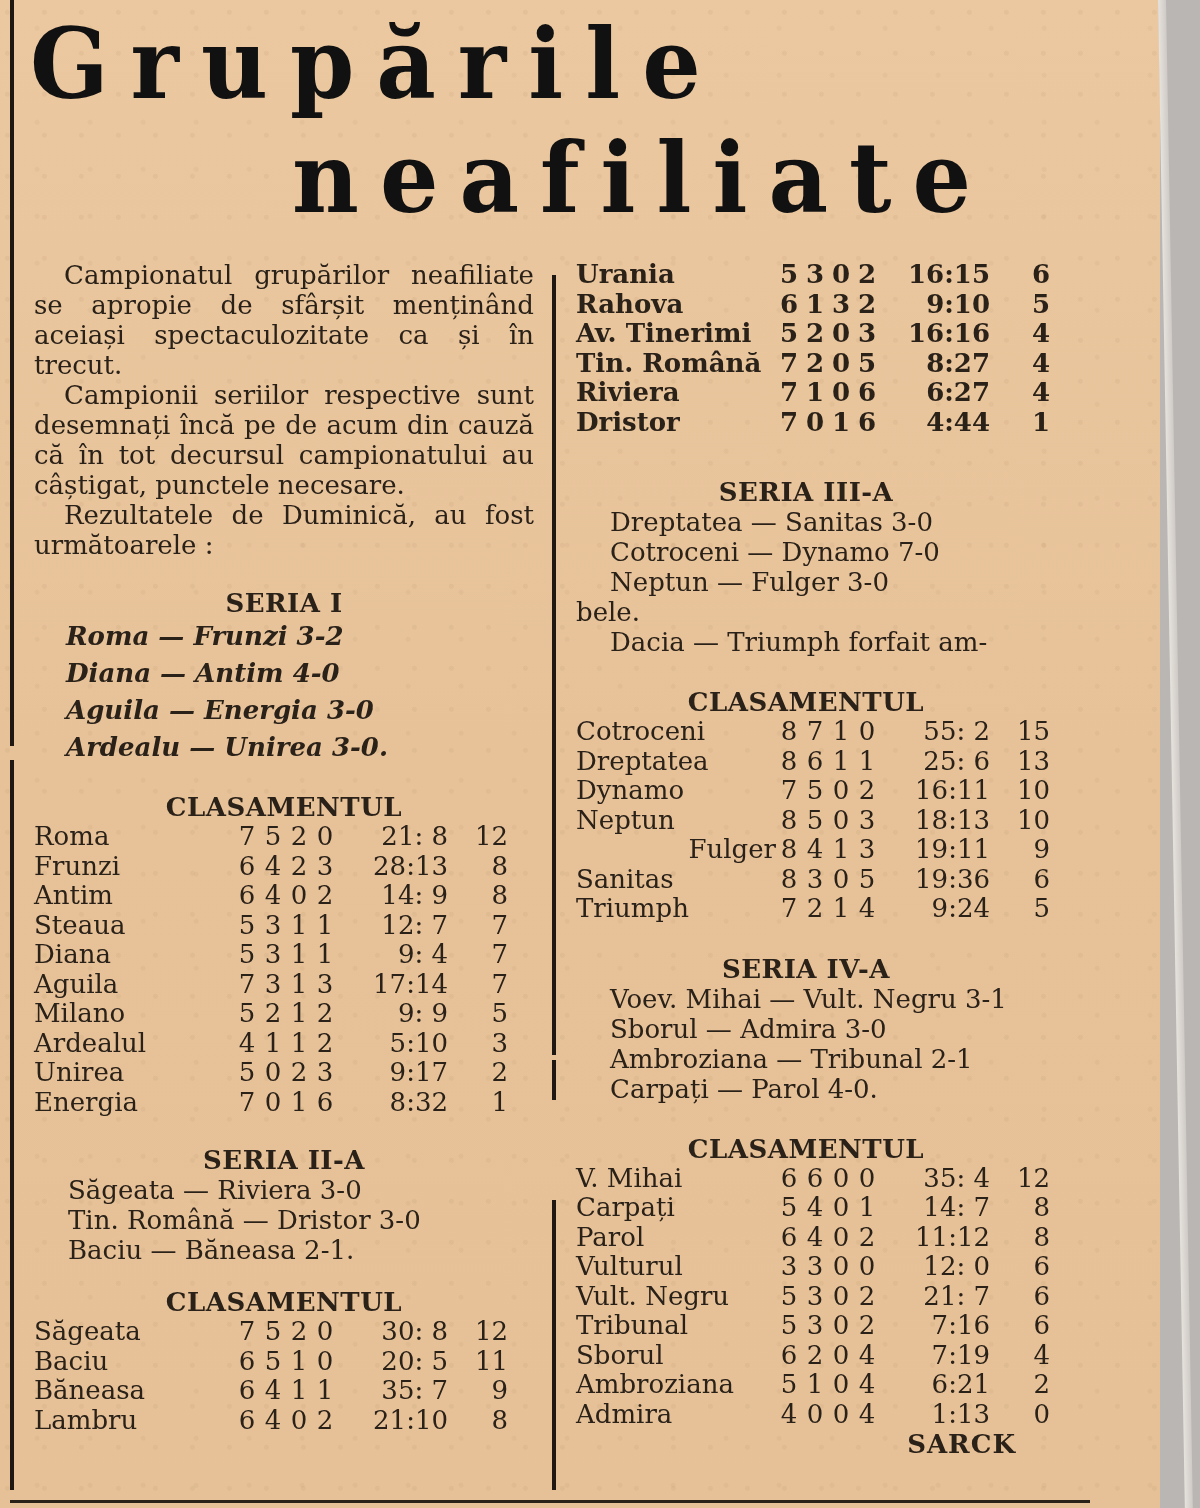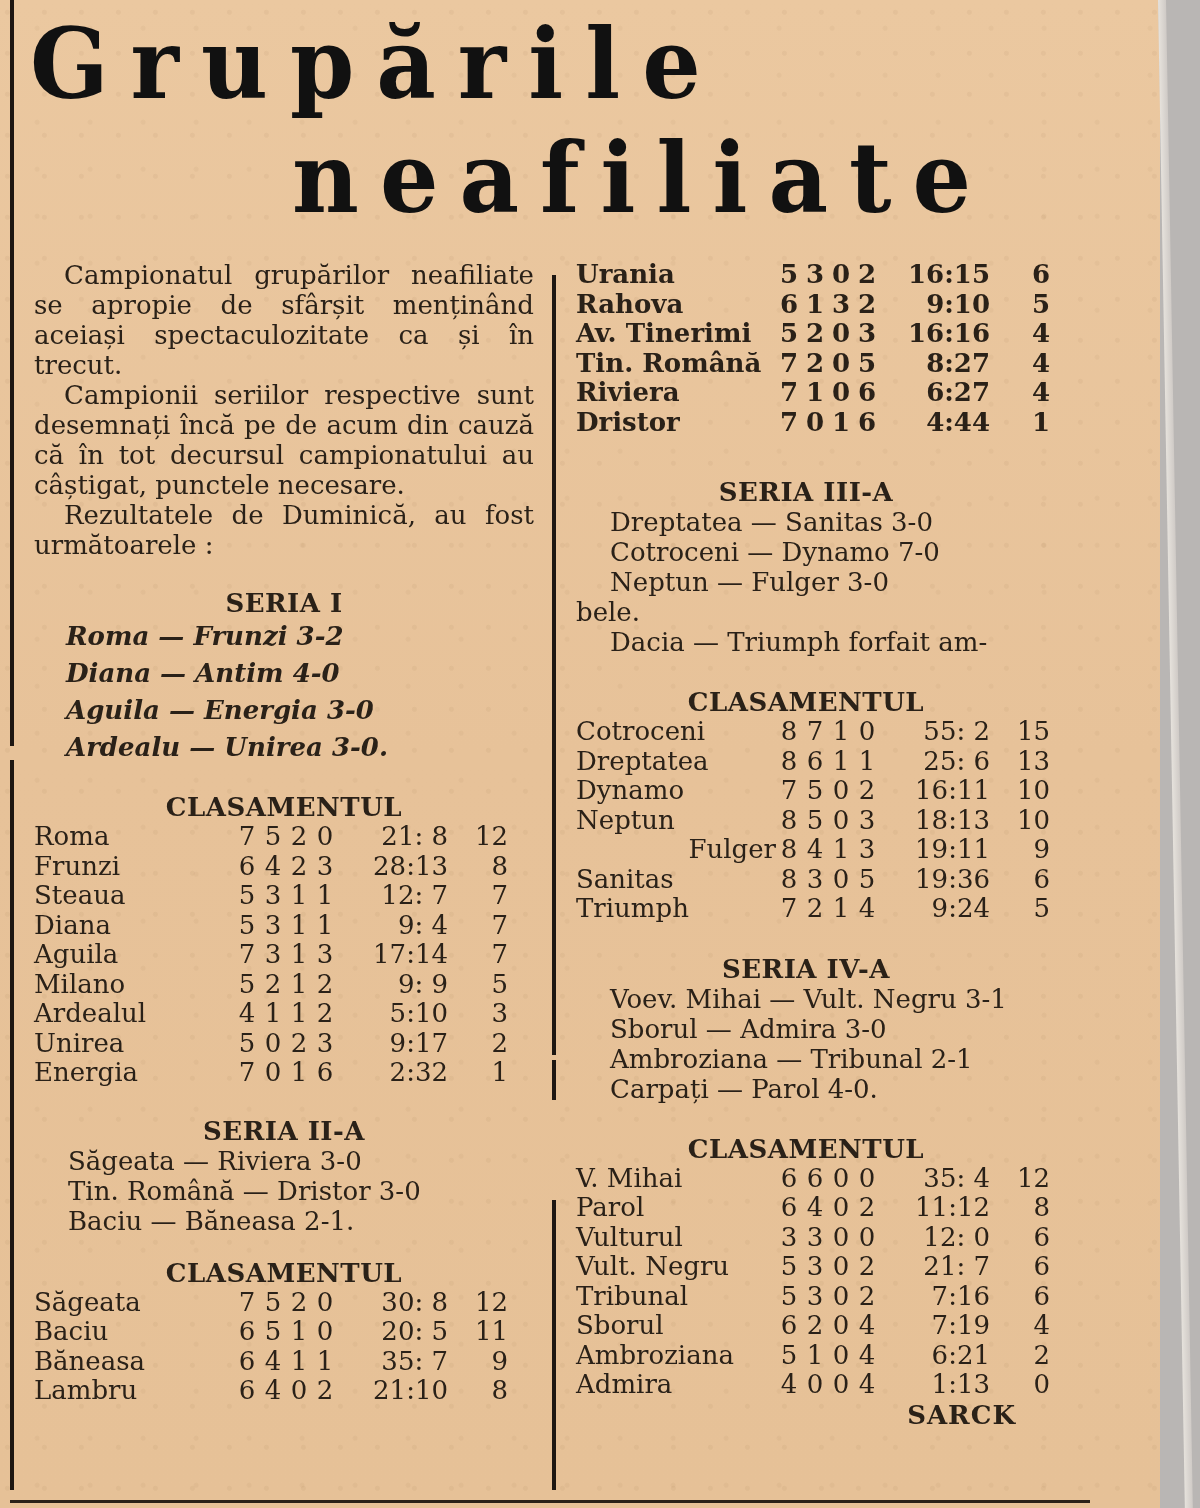--- a/index.html
+++ b/index.html
@@ -134,20 +134,29 @@
         <tr>
           <td class="team" style="width: 200px;">Frunzi</td>
           <td class="num">6</td>
           <td class="num">4</td>
           <td class="num">2</td>
           <td class="num">3</td>
           <td class="goals">28:13</td>
           <td class="pts">8</td>
         </tr>
         <tr>
+          <td class="team" style="width: 200px;">Antim</td>
+          <td class="num">6</td>
+          <td class="num">4</td>
+          <td class="num">0</td>
+          <td class="num">2</td>
+          <td class="goals">14: 9</td>
+          <td class="pts">8</td>
+        </tr>
+        <tr>
           <td class="team" style="width: 200px;">Steaua</td>
           <td class="num">5</td>
           <td class="num">3</td>
           <td class="num">1</td>
           <td class="num">1</td>
           <td class="goals">12: 7</td>
           <td class="pts">7</td>
         </tr>
         <tr>
           <td class="team" style="width: 200px;">Diana</td>
@@ -193,21 +202,21 @@
           <td class="num">3</td>
           <td class="goals">9:17</td>
           <td class="pts">2</td>
         </tr>
         <tr>
           <td class="team" style="width: 200px;">Energia</td>
           <td class="num">7</td>
           <td class="num">0</td>
           <td class="num">1</td>
           <td class="num">6</td>
-          <td class="goals">2:32</td>
+          <td class="goals">8:32</td>
           <td class="pts">1</td>
         </tr>
       </tbody>
   </table>
 
   <div style="height:28px"></div>
   <h3 class="sec-title">SERIA II-A</h3>
   <ul class="results" style="padding-left:34px;">
     <li>Săgeata — Riviera 3-0</li>
     <li>Tin. Română — Dristor 3-0</li>
@@ -414,20 +423,29 @@
         <tr>
           <td class="team" style="width: 200px;">V. Mihai</td>
           <td class="num">6</td>
           <td class="num">6</td>
           <td class="num">0</td>
           <td class="num">0</td>
           <td class="goals">35: 4</td>
           <td class="pts">12</td>
         </tr>
         <tr>
+          <td class="team" style="width: 200px;">Carpați</td>
+          <td class="num">5</td>
+          <td class="num">4</td>
+          <td class="num">0</td>
+          <td class="num">1</td>
+          <td class="goals">14: 7</td>
+          <td class="pts">8</td>
+        </tr>
+        <tr>
           <td class="team" style="width: 200px;">Parol</td>
           <td class="num">6</td>
           <td class="num">4</td>
           <td class="num">0</td>
           <td class="num">2</td>
           <td class="goals">11:12</td>
           <td class="pts">8</td>
         </tr>
         <tr>
           <td class="team" style="width: 200px;">Vulturul</td>

